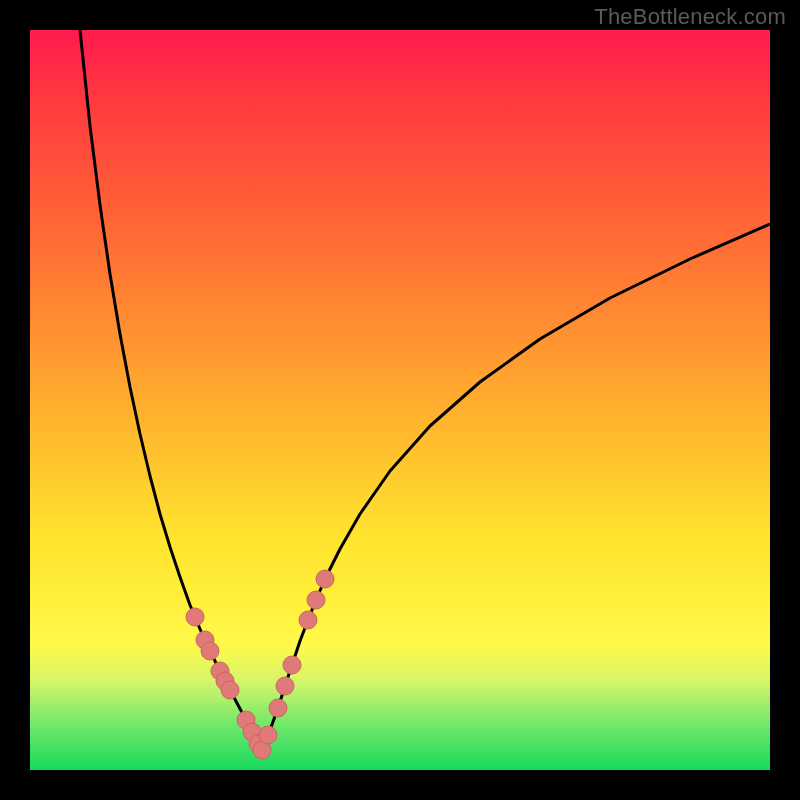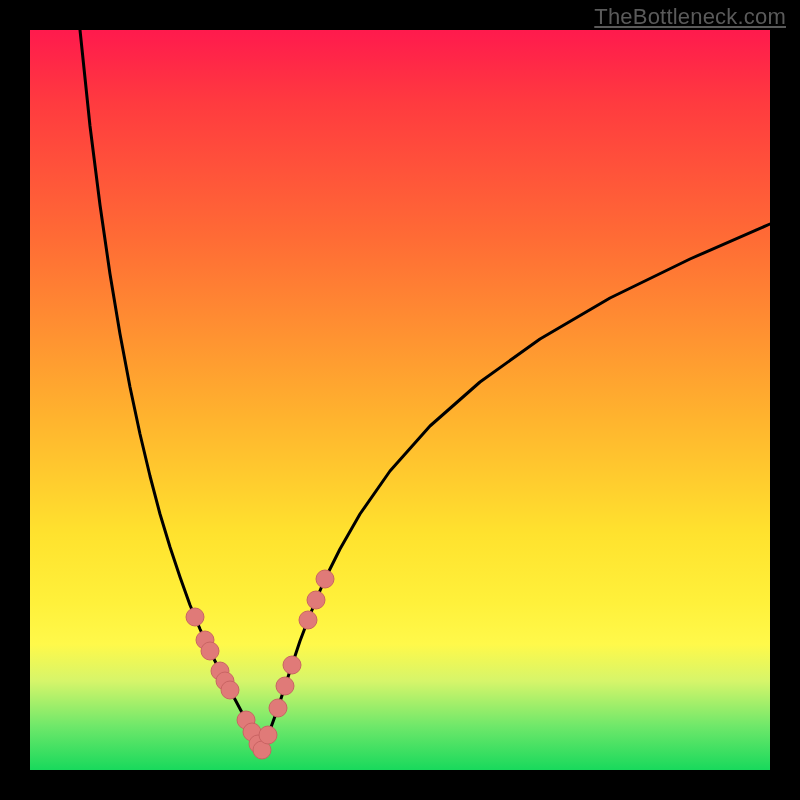--- a/index.html
+++ b/index.html
@@ -31,21 +31,20 @@
     );
   }
   .watermark {
     position: absolute;
     top: 4px;
     right: 14px;
     color: #5a5a5a;
     font-size: 22px;
     letter-spacing: 0.2px;
     font-weight: 400;
-    text-decoration: underline;
   }
   svg.curves {
     position: absolute;
     left: 30px;
     top: 30px;
     width: 740px;
     height: 740px;
     overflow: visible;
   }
 </style>

